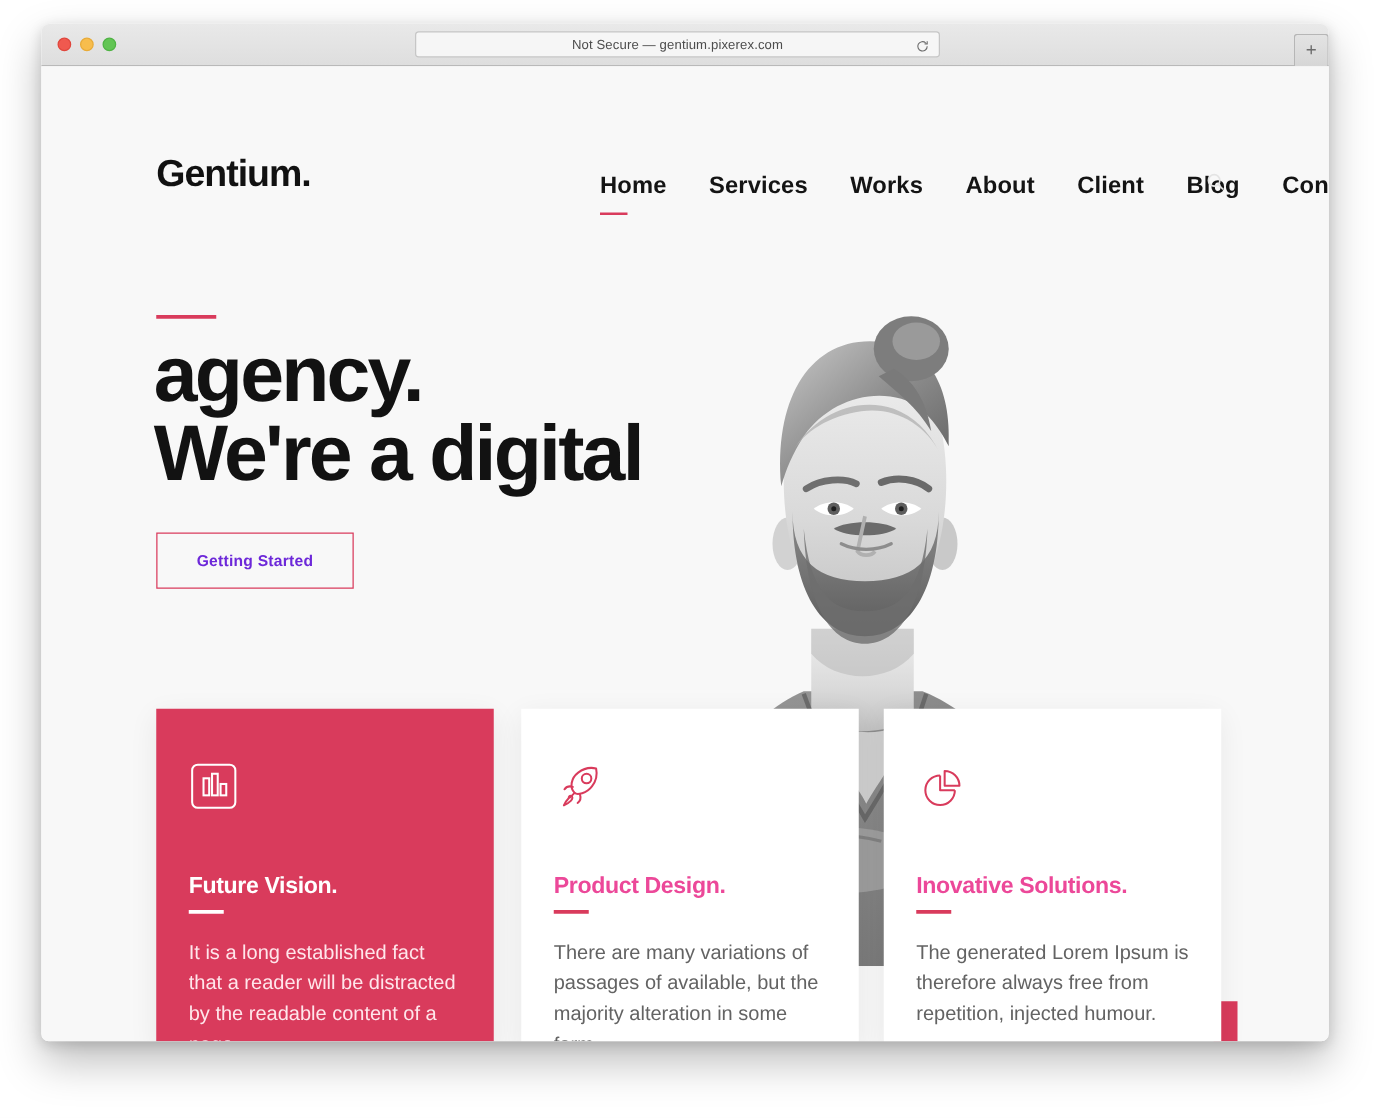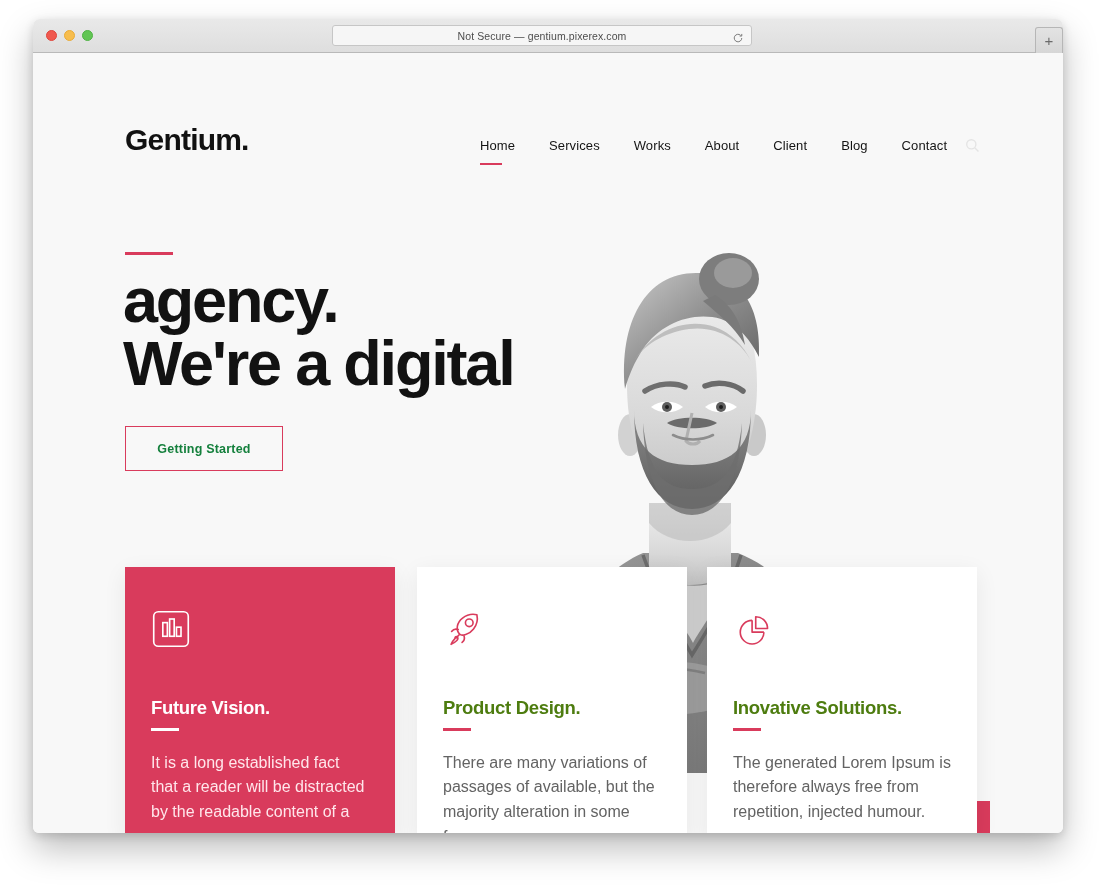--- a/index.html
+++ b/index.html
@@ -73,21 +73,21 @@
     display: flex; align-items: center;
   }
   .logo {
     position:absolute; left: 92px; top: 70px;
     font-size: 30px; font-weight: 800; color: #111; letter-spacing: -0.8px;
     font-family: "Liberation Sans", sans-serif;
   }
   .nav { position:absolute; left: 430px; top: 81px; display:flex; align-items:center; gap:0; }
   .nav-item {
     position: relative;
-    font-size: 13px; font-weight: 400; color: #141414;
+    font-size: 19px; font-weight: 700; color: #141414;
     padding: 4px 17px;
     letter-spacing: .1px;
     white-space: nowrap;
     cursor: pointer;
   }
   .nav-item.active::after {
     content:""; position:absolute; left: 17px; bottom: -8px;
     width: 22px; height: 2px; background: #d93b5c;
   }
   .search-icon-wrap {
@@ -109,21 +109,21 @@
     font-weight: 800; color: #121212; letter-spacing: -2.2px;
     font-family: "Liberation Sans", sans-serif;
   }
   .hero-title .line { display:block; }
   .cta-btn {
     position:absolute; left: 92px; top: 373px;
     width: 158px; height: 45px;
     border: 1px solid #d93b5c;
     background: transparent;
     display:flex; align-items:center; justify-content:center;
-    font-size: 12.5px; font-weight: 700; color:#15803d;
+    font-size: 12.5px; font-weight: 700; color:#6d28d9;
     letter-spacing: .2px; cursor:pointer;
   }
 
   
   .hero-photo {
     position: absolute; left: 460px; top: 120px;
     width: 390px; height: 600px;
     overflow: hidden;
   }
   .hero-photo svg { display:block; }
@@ -145,21 +145,21 @@
     padding: 42px 26px 0 26px;
     box-shadow: 0 6px 22px rgba(0,0,0,0.07);
   }
   .card.c1 { left: 92px;  background: #d93b5c; }
   .card.c2 { left: 384px; background: #ffffff; }
   .card.c3 { left: 674px; background: #ffffff; }
 
   .card-icon { height: 44px; margin-bottom: 44px; }
   .card-title {
     font-size: 18.5px; font-weight: 800; letter-spacing: -0.3px;
-    color:#4d7c0f; margin-bottom: 9px;
+    color:#ec4899; margin-bottom: 9px;
     font-family: "Liberation Sans", sans-serif;
   }
   .card.c1 .card-title { color:#fff; }
   .card-rule { width: 28px; height: 2.5px; background:#d93b5c; margin-bottom: 16px; }
   .card.c1 .card-rule { background:#ffffff; }
   .card-text {
     font-size: 16px; line-height: 1.55; color:#636363;
     font-family: "Liberation Sans", sans-serif;
     margin-top: 20px;
   }

